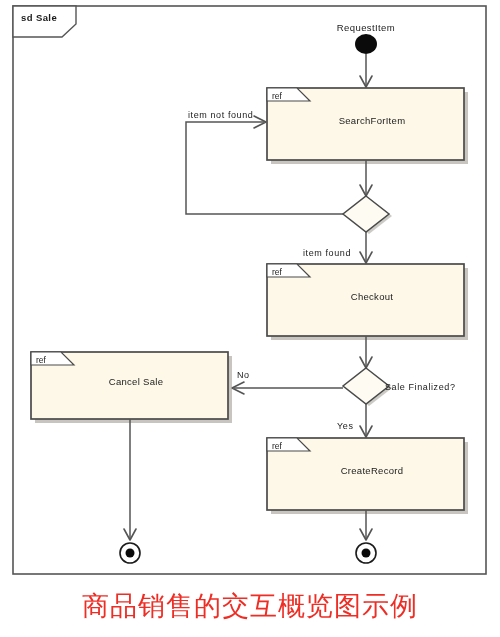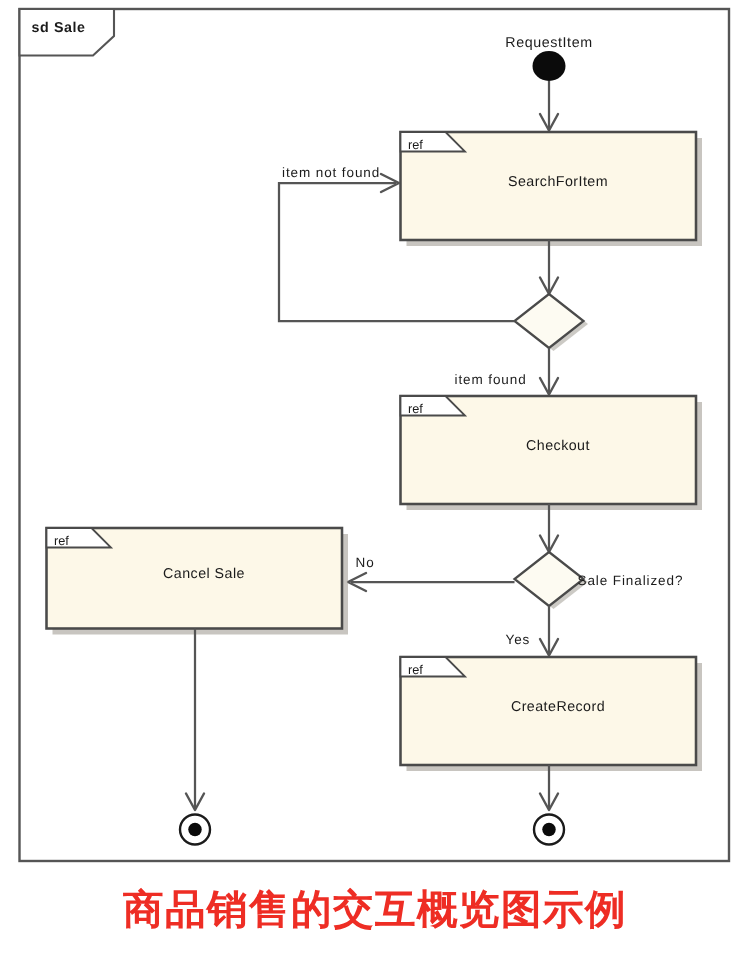--- a/index.html
+++ b/index.html
@@ -116,21 +116,21 @@
     fill: #0b0b0b;
   }
   .caption {
     position: absolute;
     left: 0;
     top: 588px;
     width: 500px;
     text-align: center;
     font-family: "DejaVu Sans", sans-serif;
     font-size: 27px;
-    font-weight: bold;
+    font-weight: normal;
     color: #ee2d24;
     letter-spacing: 1px;
     white-space: nowrap;
   }
   .watermark {
     position: absolute;
     right: 3px;
     top: 645px;
     font-family: "DejaVu Sans", sans-serif;
     font-size: 11px;

